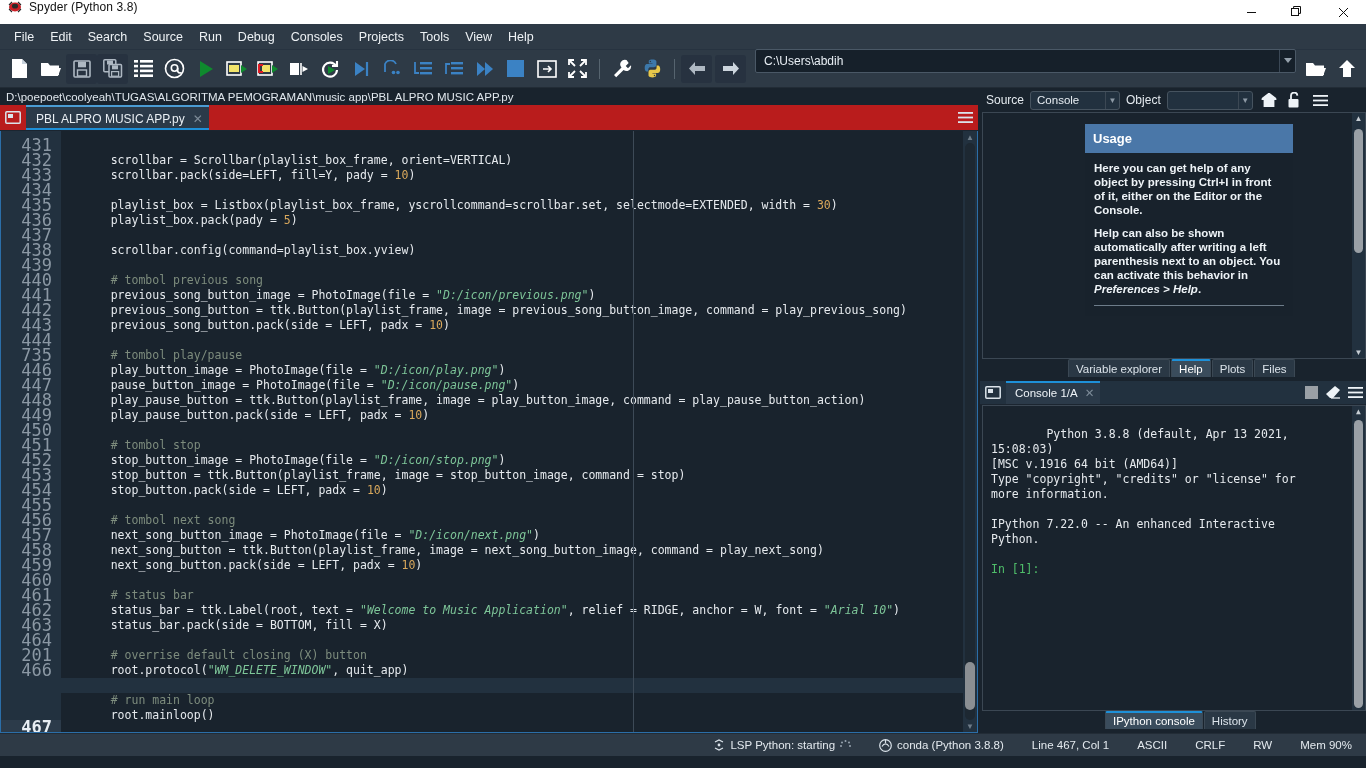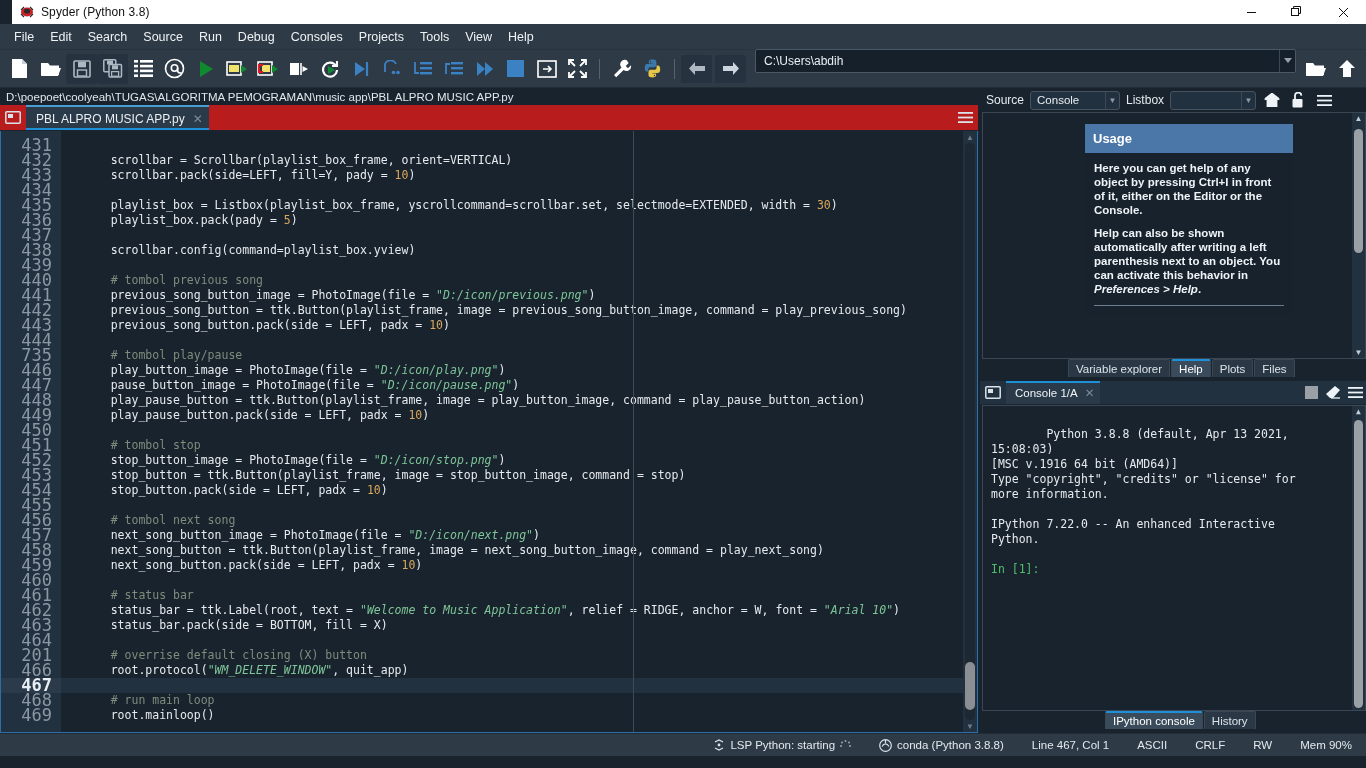--- a/index.html
+++ b/index.html
@@ -7,21 +7,21 @@
   body {
     font-family: "Liberation Sans", sans-serif;
     background:#19232d;
     color:#e6eaee;
     font-size:12px;
     -webkit-font-smoothing:antialiased;
   }
   
   #titlebar{
     height:24px; background:#ffffff; color:#000;
-    display:flex; align-items:center; position:relative;margin-left:12px;
+    display:flex; align-items:flex-start; position:relative;
   }
   #titlebar .tb-icon{ width:14px;height:14px;margin-left:8px;margin-right:7px;position:relative;flex:none;}
   #titlebar .tb-title{ font-size:12px; color:#111; letter-spacing:.1px;}
   #win-btns{ position:absolute; right:0; top:0; height:24px; display:flex;}
   #win-btns div{ width:46px;height:24px;display:flex;align-items:center;justify-content:center;color:#111;font-size:12px;}
 
   
   #menubar{
     height:26px;background:#2e3a46;display:flex;align-items:center;padding-left:6px;
     border-bottom:1px solid #273340;
@@ -72,21 +72,21 @@
   #edopts{width:26px;display:flex;align-items:center;justify-content:center;}
 
   
   #editorwrap{flex:1;display:flex;background:#19232d;border:1px solid #2b6ea8;border-top:none;overflow:hidden;position:relative;}
   #linecol{
     width:60px;background:#22313f;color:#8b98a4;text-align:right;
     font-family:"DejaVu Sans Mono", monospace;font-size:17px;
     padding-top:7px;flex:none;user-select:none;
   }
   #linecol div{height:15px;line-height:15px;padding-right:9px;}
-  #linecol div.cur{color:#e8eef4;font-weight:bold;background:#2c3b4a;}
+  #linecol div.cur{color:#e8eef4;font-weight:bold;background:#2c3b4a;margin-top:42px;}
   #codearea{
     flex:1;position:relative;background:#19232d;overflow:hidden;
     font-family:"DejaVu Sans Mono", monospace;font-size:11.5px;padding-top:7px;
   }
   #codearea .cl{height:15px;line-height:15px;white-space:pre;padding-left:22px;color:#e6eaee;}
   #codearea .cl.cur{background:#22313f;}
   #edgeline{position:absolute;top:0;bottom:0;left:572px;width:1px;background:#3d4a57;}
   .cmt{color:#7d8c7d;}
   .str{color:#7ec699;font-style:italic;}
   .num{color:#d9a85c;}
@@ -524,21 +524,21 @@
 
   <div id="right">
 
     <div id="helppane">
       <div id="helptop">
         <span class="lbl">Source</span>
         <div class="combo" id="combo-source">
           <span class="cval">Console</span>
           <span class="cdrop">▼</span>
         </div>
-        <span class="lbl">Listbox</span>
+        <span class="lbl">Object</span>
         <div class="combo" id="combo-object">
           <span class="cval"></span>
           <span class="cdrop">▼</span>
         </div>
         <span class="hicon">
           <svg width="16" height="14" viewBox="0 0 16 14">
               <path d="M8 0 L16 7 H13.4 V14 H2.6 V7 H0 Z" fill="#eef3f7"></path>
               <path d="M1 6 L8 0.5 L15 6" fill="none" stroke="#eef3f7" stroke-width="1.6"></path>
             </svg>
         </span>

